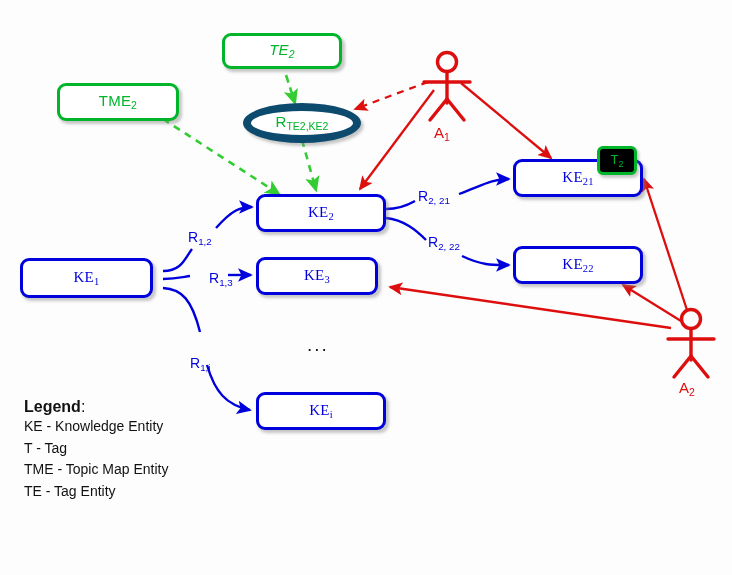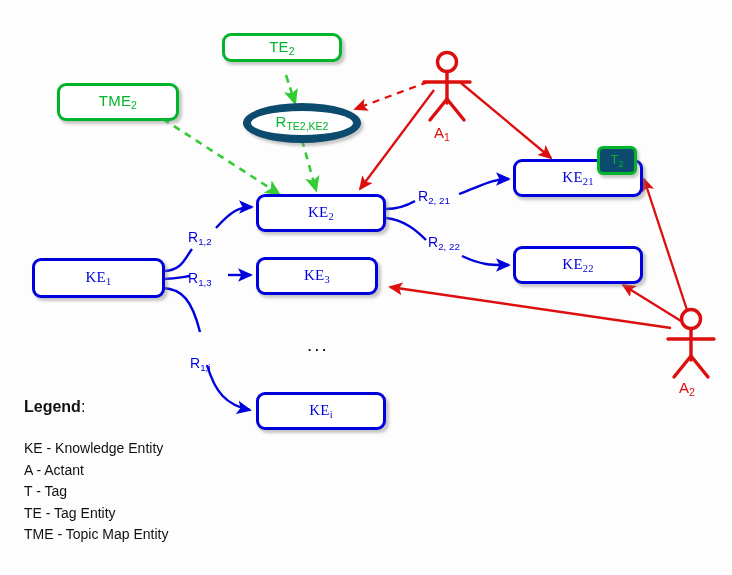--- a/index.html
+++ b/index.html
@@ -19,42 +19,42 @@
     background:#ffffff;
     font-size:15px;
     letter-spacing:.2px;
     box-shadow:2.5px 3px 3px rgba(130,130,130,.45);
   }
   .ke{border:3px solid #0000dd;color:#0000dd;font-family:Liberation Serif, serif;}
   .green-node{border:3px solid #00b52a;color:#00b52a;}
   .tag{
     position:absolute;box-sizing:border-box;
     display:flex;align-items:center;justify-content:center;
-    border:3px solid #00b52a;color:#00b52a;background:#0c4a6e;
+    border:3px solid #00b52a;color:#00b52a;background:#000000;
     border-radius:6px;font-size:13px;
     box-shadow:2px 2.5px 3px rgba(130,130,130,.45);
     z-index:6;
   }
   .ellipse{
     position:absolute;box-sizing:border-box;
     display:flex;align-items:center;justify-content:center;
     border:8px solid #0c4a6e;color:#00b52a;background:#ffffff;
     border-radius:50%;font-size:15px;
     box-shadow:2.5px 3px 3px rgba(130,130,130,.45);
   }
   .sub{font-size:.70em;vertical-align:-.30em;}
   .elabel{
     position:absolute;color:#0000dd;font-size:14px;white-space:nowrap;
   }
   .alabel{
     position:absolute;color:#dd0e0e;font-size:15px;white-space:nowrap;
   }
   .dots{position:absolute;color:#111;font-size:19px;letter-spacing:2px;}
   .legend{position:absolute;left:24px;top:398px;color:#111;}
-  .legend-title{font-size:16px;font-weight:bold;margin-bottom:22px;}
+  .legend-title{font-size:16px;font-weight:bold;margin-bottom:0;}
   .legend-title .colon{font-weight:normal;}
   .legend-line{font-size:14px;line-height:21.5px;}
 </style>
 </head>
 <body>
 
 <svg id="canvas" viewBox="0 0 732 575" xmlns="http://www.w3.org/2000/svg">
   <defs>
     <marker id="bluehead" markerWidth="7" markerHeight="7" refX="5.4" refY="3.2" orient="auto" markerUnits="strokeWidth">
       <path d="M0,0.4 L6.2,3.2 L0,6 L1.4,3.2 Z" fill="#0000dd"></path>
@@ -125,29 +125,29 @@
     <line x1="668" y1="339" x2="714" y2="339"></line>
     <line x1="691" y1="356" x2="674" y2="377"></line>
     <line x1="691" y1="356" x2="708" y2="377"></line>
   </g>
 </svg>
 
 <div class="node green-node" style="left:57px;top:83px;width:122px;height:38px;">
   <span><span>TME</span><span class="sub">2</span></span>
 </div>
 
-<div class="node green-node" style="left:222px;top:33px;width:120px;height:29px;">
+<div class="node green-node" style="left:222px;top:33px;width:120px;height:36px;font-style:italic;">
   <span><span>TE</span><span class="sub">2</span></span>
 </div>
 
 <div class="ellipse" style="left:243px;top:103px;width:118px;height:40px;">
   <span><span>R</span><span class="sub">TE2,KE2</span></span>
 </div>
 
-<div class="node ke" style="left:32px;top:258px;width:133px;height:40px;">
+<div class="node ke" style="left:20px;top:258px;width:133px;height:40px;">
   <span><span>KE</span><span class="sub">1</span></span>
 </div>
 
 <div class="node ke" style="left:256px;top:194px;width:130px;height:38px;">
   <span><span>KE</span><span class="sub">2</span></span>
 </div>
 
 <div class="node ke" style="left:256px;top:257px;width:122px;height:38px;">
   <span><span>KE</span><span class="sub">3</span></span>
 </div>
@@ -164,21 +164,21 @@
   <span><span>T</span><span class="sub">2</span></span>
 </div>
 
 <div class="node ke" style="left:513px;top:246px;width:130px;height:38px;">
   <span><span>KE</span><span class="sub">22</span></span>
 </div>
 
 <div class="elabel" style="left:188px;top:229px;">
   <span>R</span><span class="sub">1,2</span>
 </div>
-<div class="elabel" style="left:188px;top:270px;text-align:center;">
+<div class="elabel" style="left:209px;top:270px;text-align:center;">
   <span>R</span><span class="sub">1,3</span>
 </div>
 <div class="elabel" style="left:190px;top:339px;margin-top:16px;">
   <span>R</span><span class="sub">1,i</span>
 </div>
 <div class="elabel" style="left:418px;top:188px;text-align:center;">
   <span>R</span><span class="sub">2, 21</span>
 </div>
 <div class="elabel" style="left:428px;top:234px;">
   <span>R</span><span class="sub">2, 22</span>
@@ -191,17 +191,16 @@
   <span>A</span><span class="sub">2</span>
 </div>
 
 <div class="dots" style="left:307px;top:334px;">...</div>
 
 <div class="legend">
   <div class="legend-title">
     <span>Legend</span><span class="colon">:</span>
   </div>
   <div class="legend-line">KE - Knowledge Entity</div>
-  <div class="legend-line">A - Actant</div>
   <div class="legend-line">T - Tag</div>
+  <div class="legend-line">TME - Topic Map Entity</div>
   <div class="legend-line">TE - Tag Entity</div>
-  <div class="legend-line">TME - Topic Map Entity</div>
 </div>
 
 </body></html>

